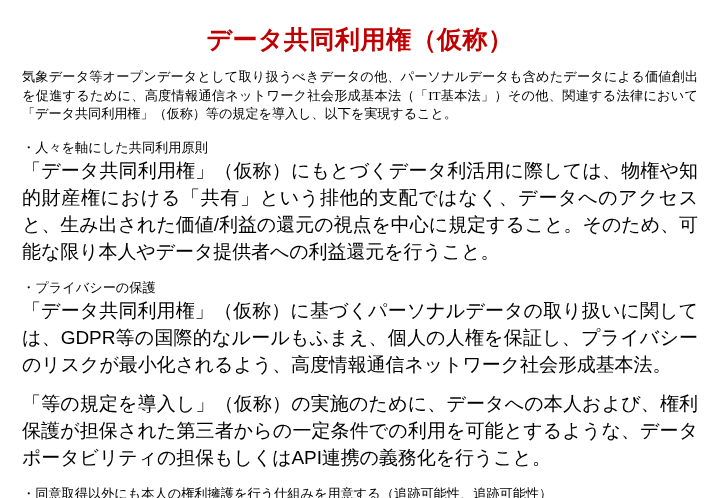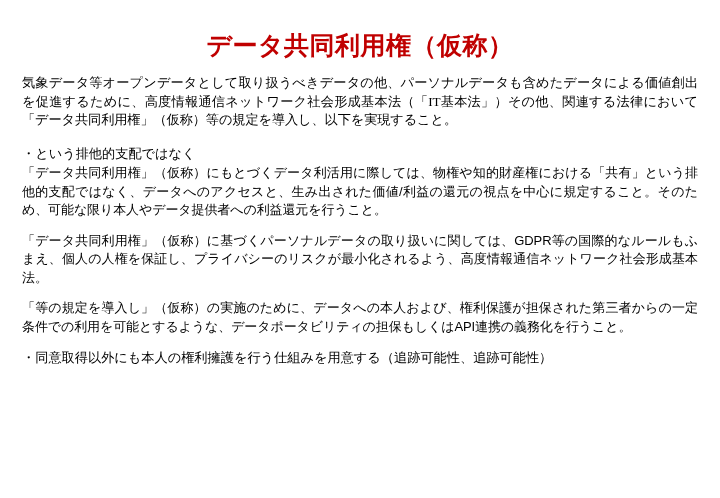--- a/index.html
+++ b/index.html
@@ -20,41 +20,41 @@
     box-sizing: border-box;
     padding: 10px 22px 0 22px;
   }
   .title {
     text-align: center;
     color: #c00000;
     font-size: 25px;
     font-weight: bold;
     letter-spacing: 0.5px;
     line-height: 1.2;
-    margin: 20px 0 14px 0;
+    margin: 14px 0 14px 0;
   }
   .para {
     font-size: 13.2px;
     line-height: 1.42;
     color: #000000;
     text-align: justify;
     margin: 0 0 14px 0;
     letter-spacing: -0.1px;
   }
   .section {
     margin: 0 0 12px 0;
   }
   .section-head {
     font-size: 13.2px;
     line-height: 1.45;
     color: #000000;
     margin: 0 0 1px 0;
   }
   .section-body {
-    font-size: 13px;
+    font-size: 19px;
     line-height: 1.42;
     color: #000000;
     text-align: justify;
     margin: 0;
     letter-spacing: -0.1px;
   }
   .lead {
     margin-top: 2px;
     font-family: Liberation Serif, serif;
   }
@@ -62,25 +62,26 @@
 </head>
 <body>
 
 <div class="slide">
 
   <div class="title" style="color: rgb(192, 0, 0);">データ共同利用権（仮称）</div>
 
   <p class="para lead">気象データ等オープンデータとして取り扱うべきデータの他、パーソナルデータも含めたデータによる価値創出を促進するために、高度情報通信ネットワーク社会形成基本法（「IT基本法」）その他、関連する法律において「データ共同利用権」（仮称）等の規定を導入し、以下を実現すること。</p>
 
   <div class="section">
-    <div class="section-head">・という排他的支配ではなく</div>
+    <div class="section-head">・人々を軸にした共同利用原則</div>
     <p class="section-body">「データ共同利用権」（仮称）にもとづくデータ利活用に際しては、物権や知的財産権における「共有」という排他的支配ではなく、データへのアクセスと、生み出された価値/利益の還元の視点を中心に規定すること。そのため、可能な限り本人やデータ提供者への利益還元を行うこと。</p>
   </div>
 
   <div class="section">
+    <div class="section-head">・プライバシーの保護</div>
     <p class="section-body">「データ共同利用権」（仮称）に基づくパーソナルデータの取り扱いに関しては、GDPR等の国際的なルールもふまえ、個人の人権を保証し、プライバシーのリスクが最小化されるよう、高度情報通信ネットワーク社会形成基本法。</p>
   </div>
 
   <div class="section">
     <p class="section-body">「等の規定を導入し」（仮称）の実施のために、データへの本人および、権利保護が担保された第三者からの一定条件での利用を可能とするような、データポータビリティの担保もしくはAPI連携の義務化を行うこと。</p>
   </div>
 
   <div class="section">
     <div class="section-head">・同意取得以外にも本人の権利擁護を行う仕組みを用意する（追跡可能性、追跡可能性）</div>
   </div>

